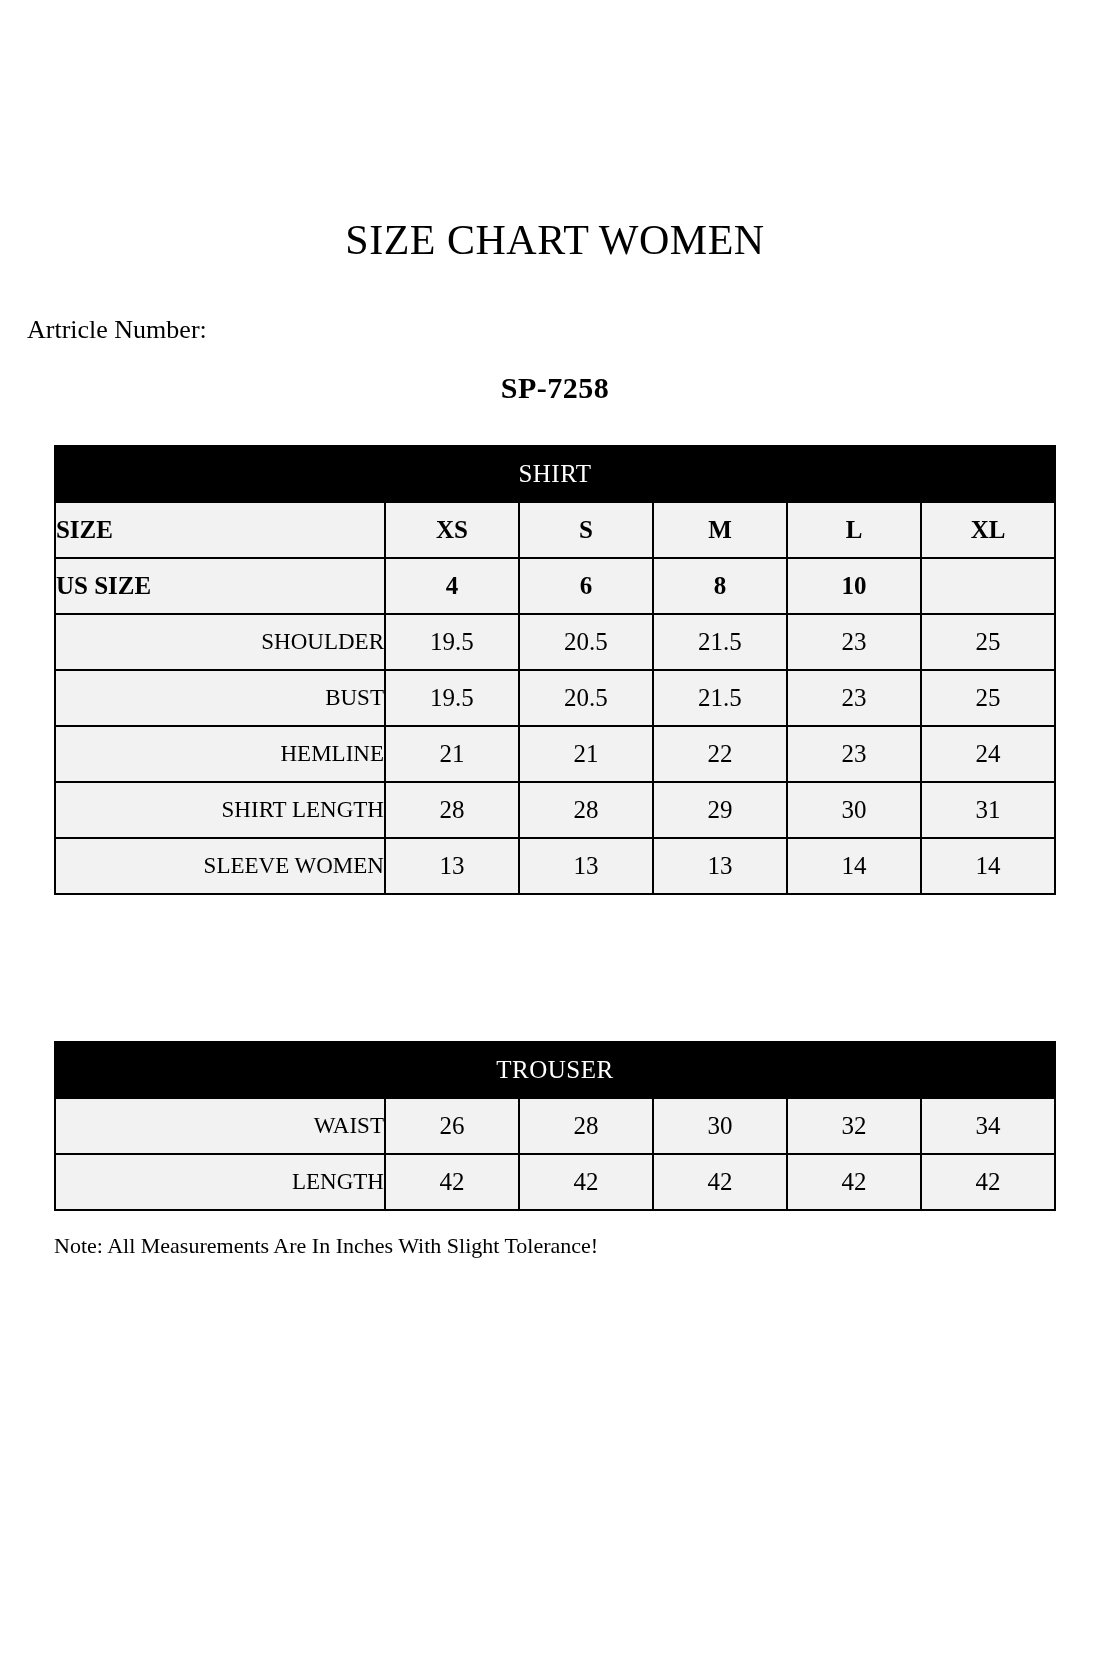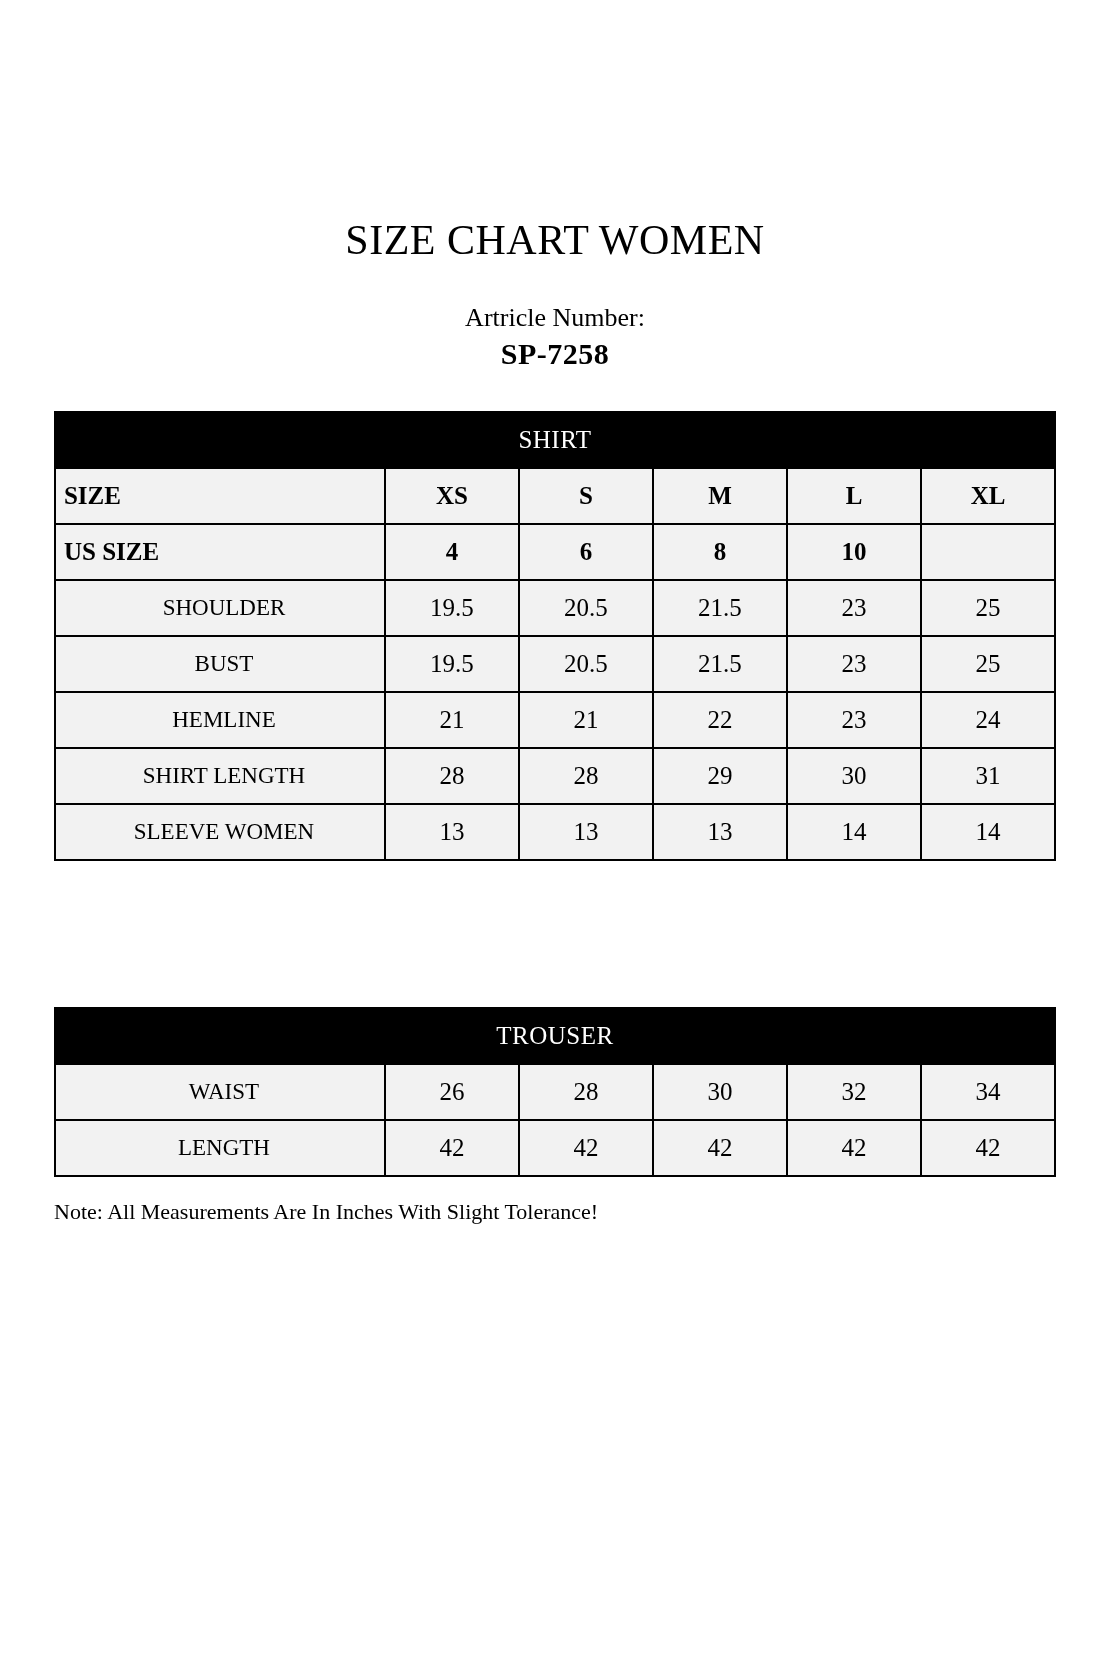--- a/index.html
+++ b/index.html
@@ -23,54 +23,53 @@
   }
   .doc-title {
     text-align: center;
     font-size: 42px;
     font-weight: 400;
     letter-spacing: 0.5px;
     margin-top: 215px;
     line-height: 1.2;
   }
   .article-label {
-    text-align: center;
+    text-align: left;
     font-size: 26px;
     font-weight: 400;
-    margin-top: 38px;
+    margin-top: 50px;
   }
   .article-value {
     text-align: center;
     font-size: 30px;
     font-weight: bold;
-    margin-top: 4px;
+    margin-top: 26px;
     letter-spacing: 0.5px;
   }
   table.size-table {
     border-collapse: collapse;
     width: 864px;
     margin: 0 auto;
     table-layout: fixed;
   }
   table.size-table td {
     border: 2px solid #000000;
     height: 54px;
     padding: 0 0 0 0;
     text-align: center;
     font-size: 25px;
     background: #f2f2f2;
   }
   table.size-table td.label {
-    text-align: center;
+    text-align: right;
     padding-left: 8px;
     font-size: 23px;
   }
   table.size-table td.label-bold {
     text-align: left;
-    padding-left: 8px;
     font-size: 25px;
     font-weight: bold;
   }
   table.size-table td.bold {
     font-weight: bold;
   }
   table.size-table td.empty {
     background: #f2f2f2;
   }
   .section-header td {

